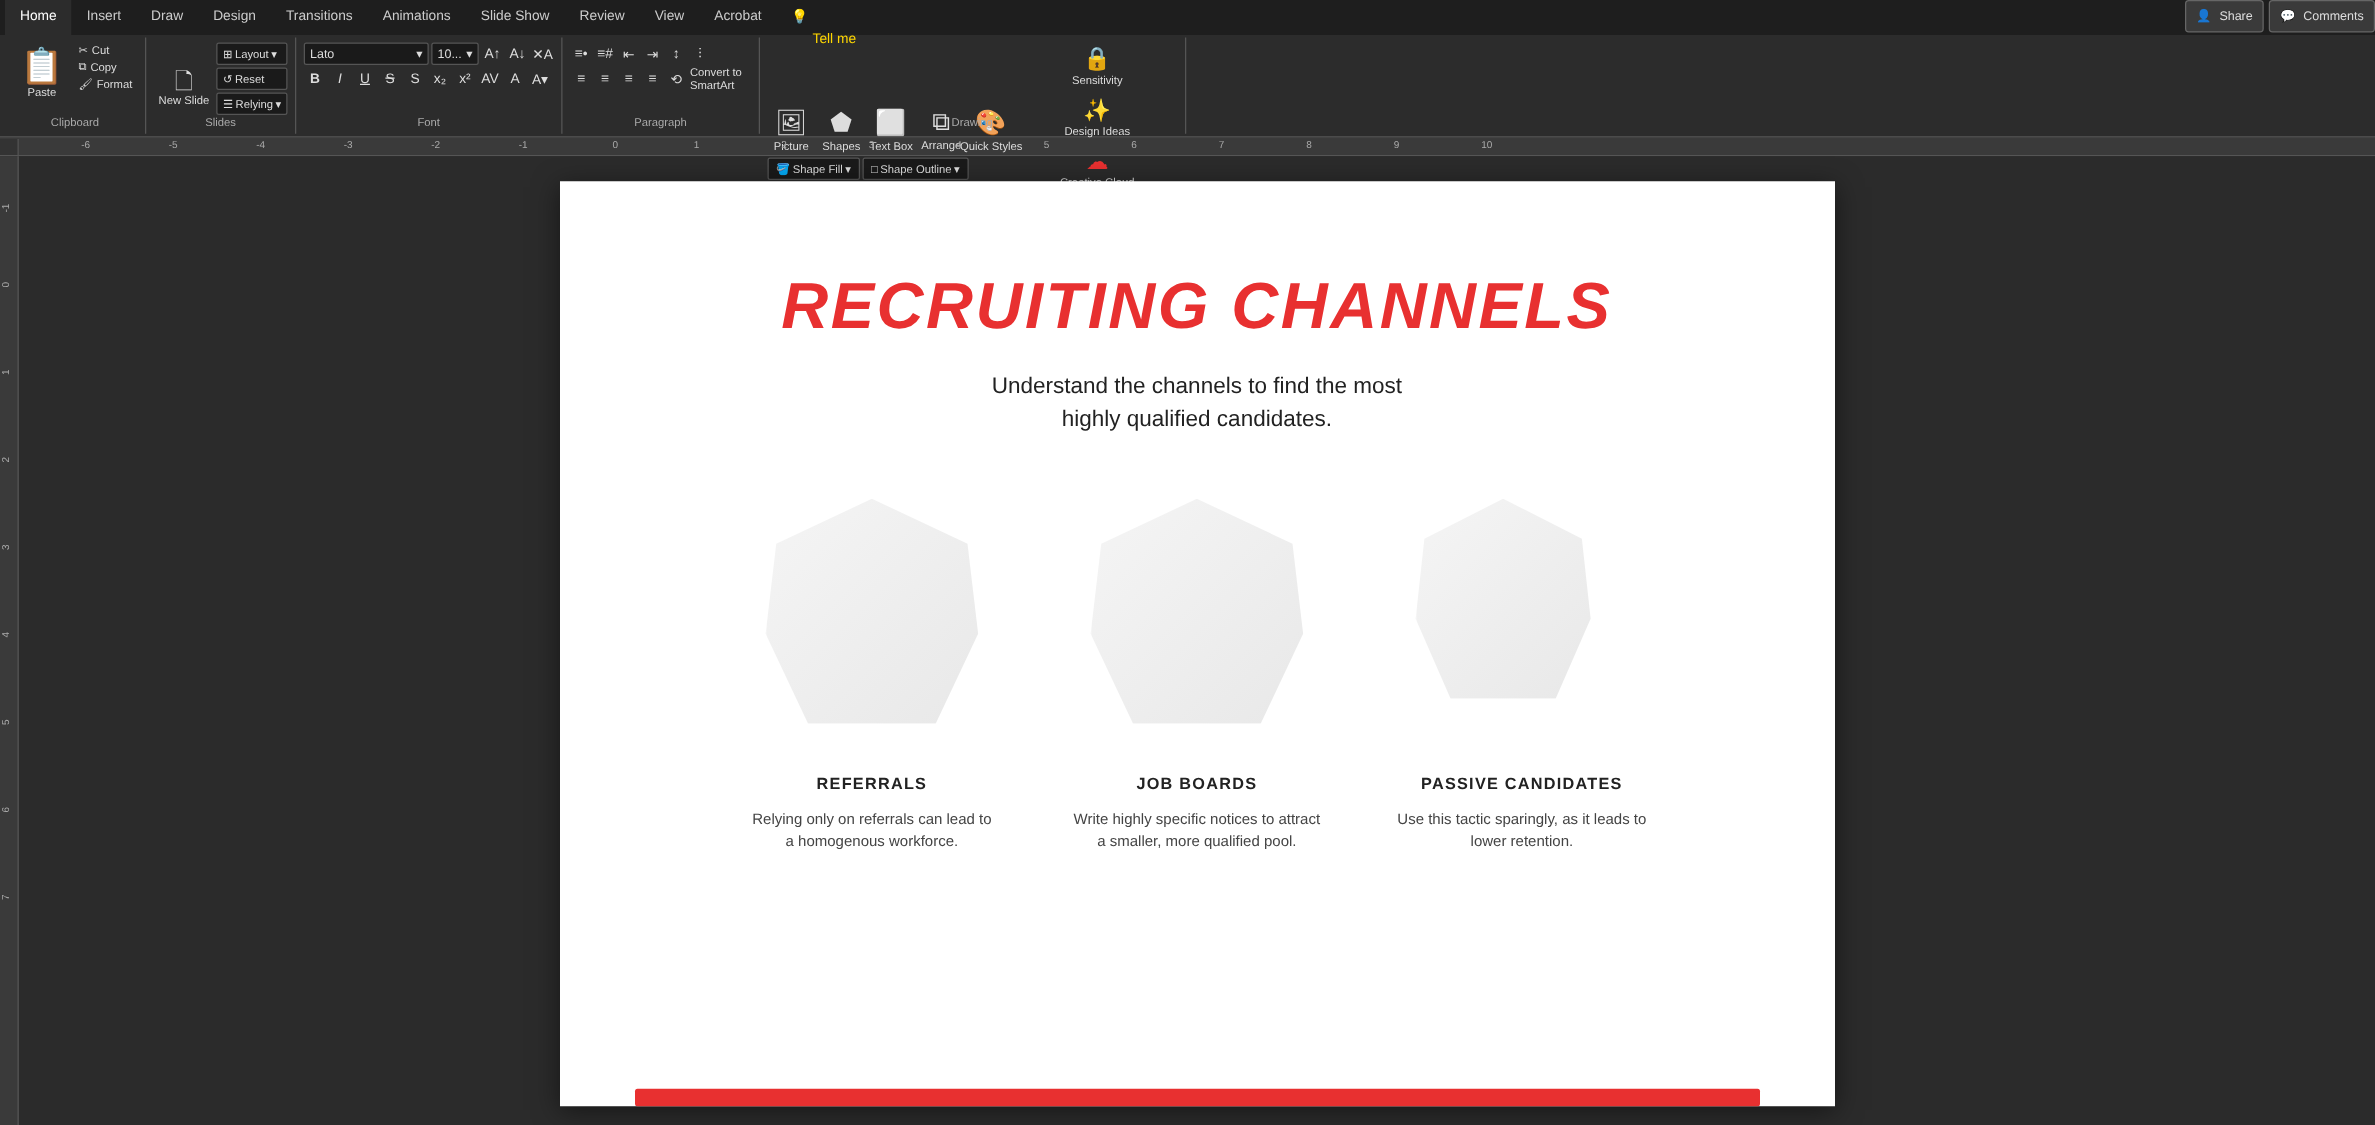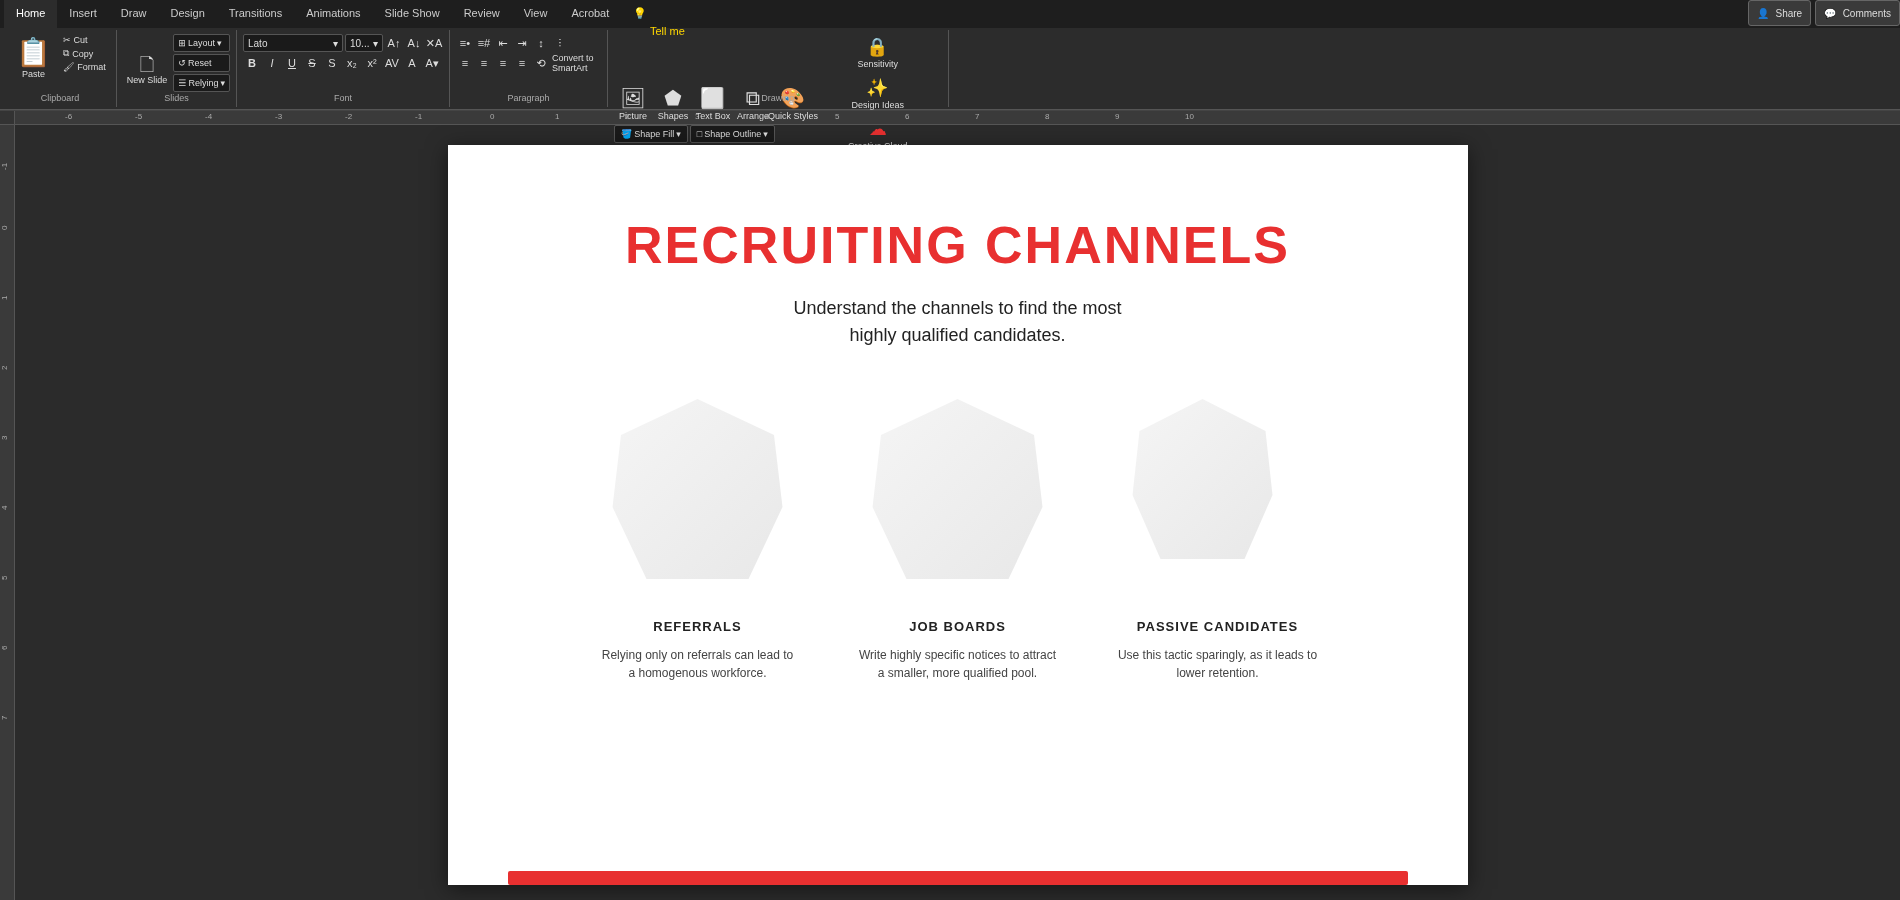--- a/index.html
+++ b/index.html
@@ -31,21 +31,21 @@
     .ruler-corner { width: 15px; height: 14px; background: #333; border-right: 1px solid #555; flex-shrink: 0; }
     .ruler-track { flex: 1; position: relative; }
 
     
     .workspace { display: flex; height: calc(900px - 112px); }
     .ruler-v { width: 15px; background: #3a3a3a; border-right: 1px solid #555; flex-shrink: 0; position: relative; }
     .canvas-area { flex: 1; background: #2b2b2b; display: flex; align-items: flex-start; justify-content: center; padding: 20px; overflow: auto; }
 
     
     .slide { background: #fff; width: 1020px; min-height: 740px; position: relative; box-shadow: 0 4px 20px rgba(0,0,0,0.5); display: flex; flex-direction: column; align-items: center; padding: 40px 60px 60px; }
-    .slide-title { font-size: 52px; font-weight: 700; color: #e83030; letter-spacing: 2px; text-transform: uppercase; text-align: center; margin-bottom: 20px; margin-top: 30px; }
+    .slide-title { font-size: 52px; font-weight: 700; color: #e83030; letter-spacing: 2px; text-transform: uppercase; text-align: center; margin-bottom: 20px; margin-top: 30px; font-style: italic; }
     .slide-subtitle { font-size: 18px; color: #222; text-align: center; line-height: 1.5; margin-bottom: 50px; }
     .cards-row { display: flex; gap: 60px; justify-content: center; align-items: flex-start; width: 100%; }
     .card { display: flex; flex-direction: column; align-items: center; width: 200px; }
     .card-shape { width: 170px; height: 200px; position: relative; margin-bottom: 20px; }
     
     .hexagon {
       width: 170px;
       height: 180px;
       background: linear-gradient(135deg, #f5f5f5 0%, #e8e8e8 100%);
       position: relative;

